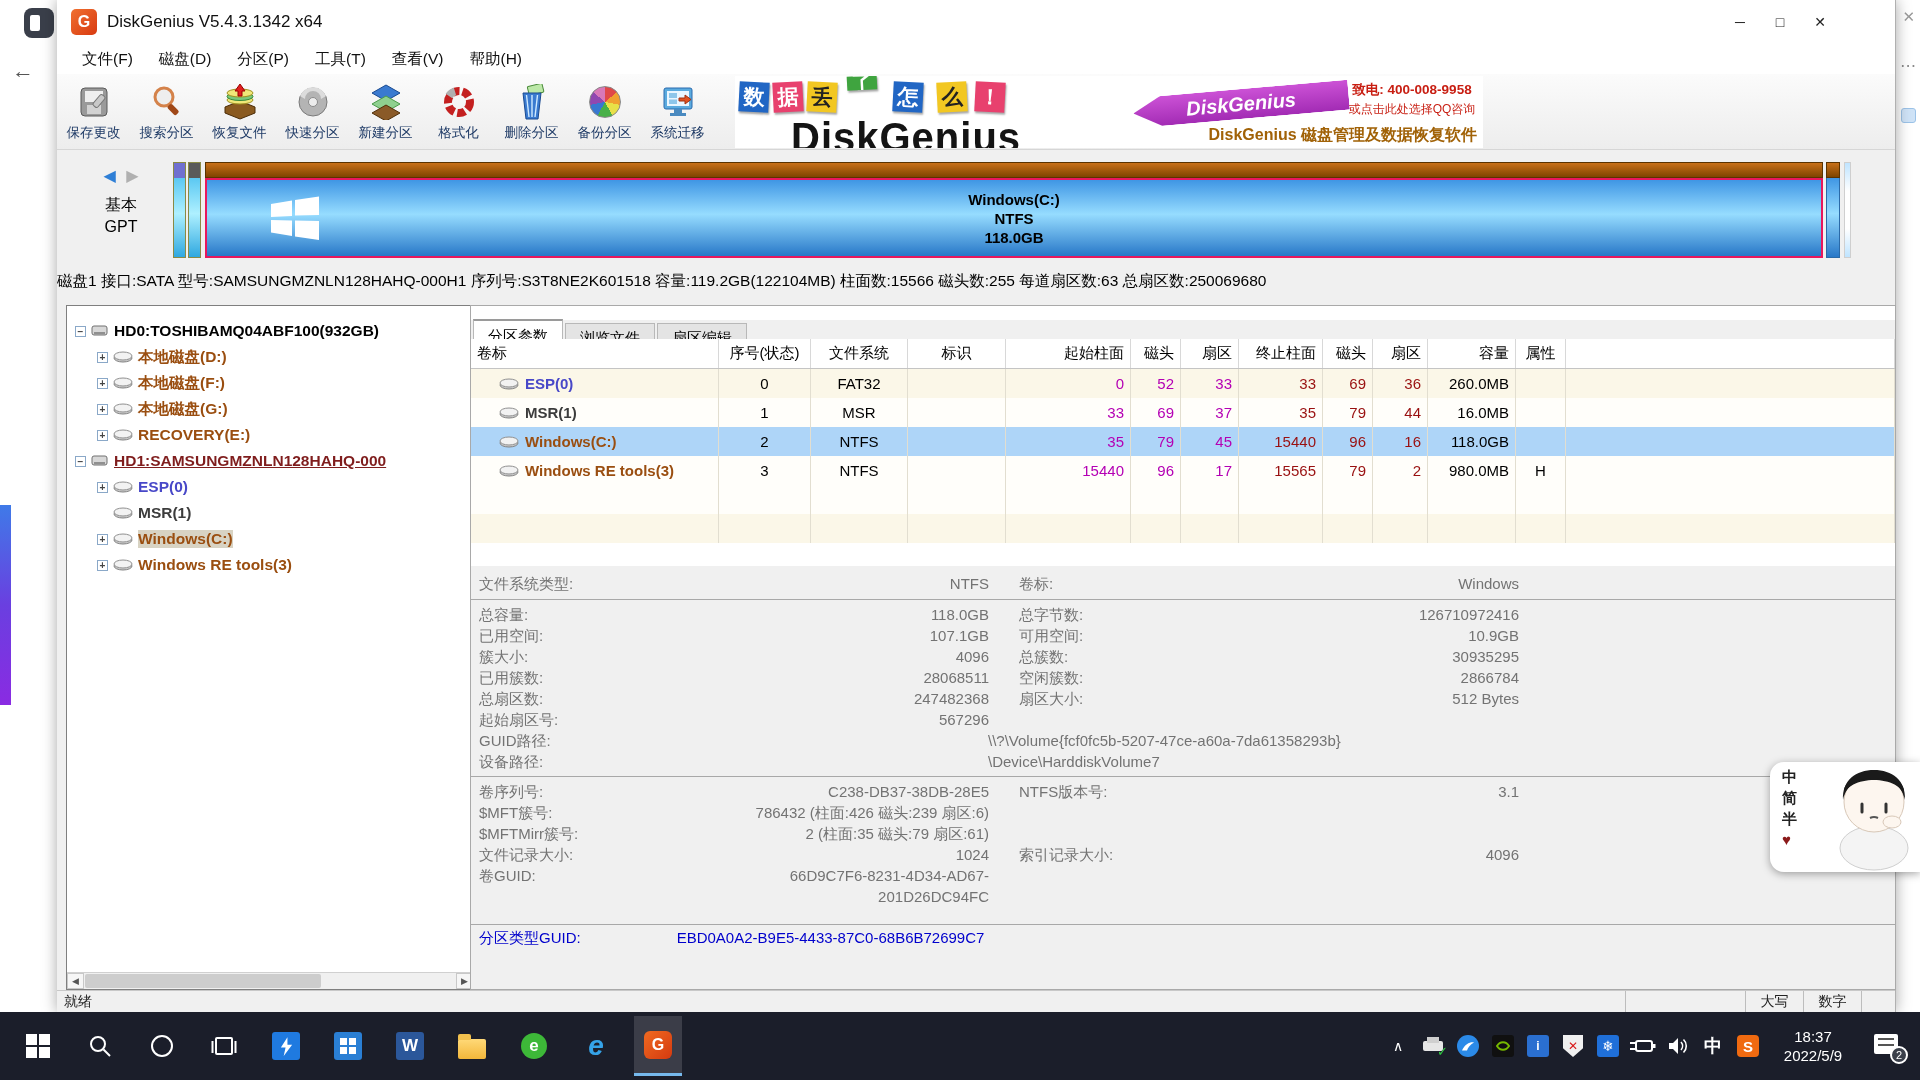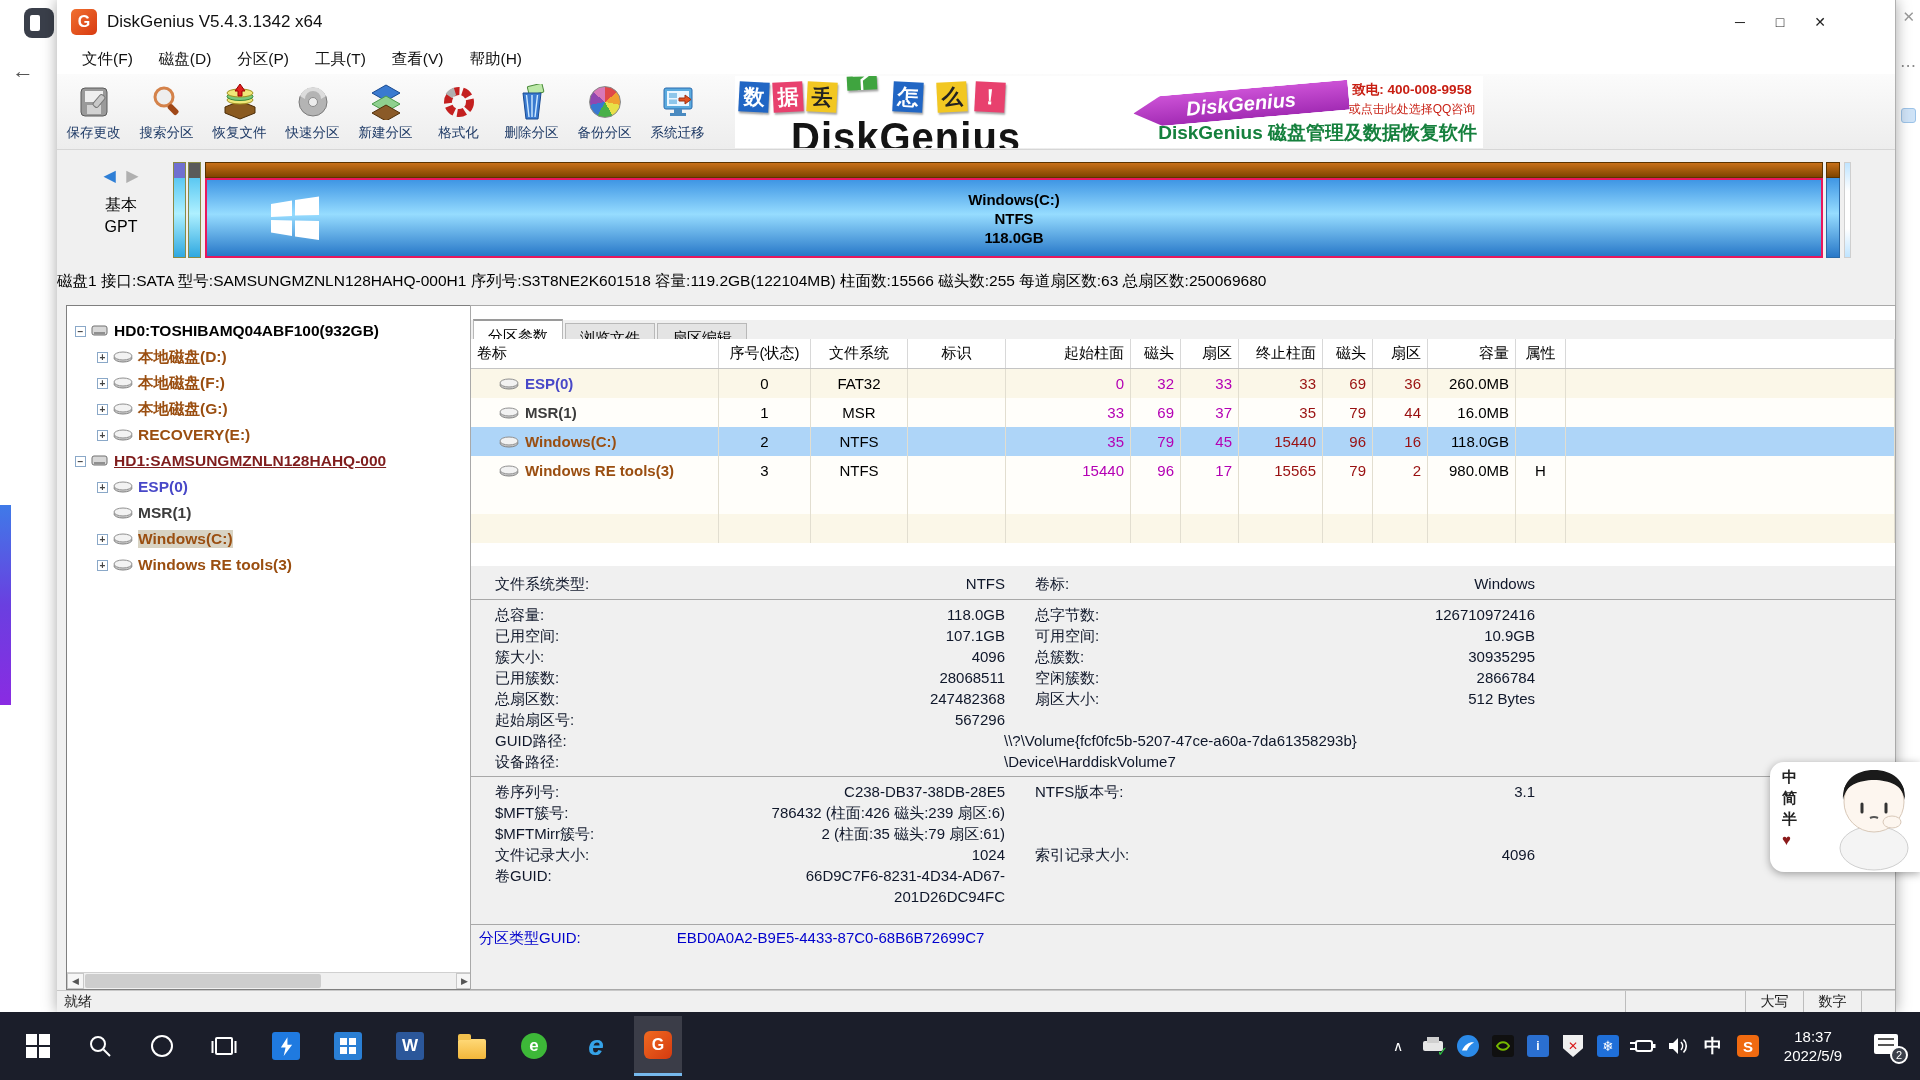--- a/index.html
+++ b/index.html
@@ -59,21 +59,21 @@
   #banner-big { position:absolute; left:56px; bottom:-12px; font-size:40px; font-weight:bold;
     color:#141414; letter-spacing:1px; transform:scaleY(1.05); }
   #banner-ribbon { position:absolute; left:398px; top:13px; width:216px; height:30px;
     background:linear-gradient(#cc52d6,#a22bb4); transform:rotate(-5deg);
     clip-path:polygon(13% 0,100% 0,100% 100%,13% 100%,0 50%);
     display:flex; align-items:center; justify-content:center;
     color:#fff; font-weight:bold; font-style:italic; font-size:20px; }
   #banner-phone { position:absolute; right:2px; top:5px; width:138px; text-align:center; }
   #banner-phone .ph1 { color:#c81e12; font-weight:bold; font-size:13.5px; }
   #banner-phone .ph2 { color:#c81e12; font-size:12px; margin-top:2px; }
-  #banner-sub { position:absolute; right:6px; bottom:2px; font-size:19px; font-weight:bold; color:#15803d; }
+  #banner-sub { position:absolute; right:6px; bottom:2px; font-size:16px; font-weight:bold; color:#a16207; }
 
   
   #part-section { position:absolute; left:0; top:150px; width:100%; height:112px; }
   #part-nav { position:absolute; left:36px; top:16px; width:56px; text-align:center; font-size:16px; }
   #part-nav .arr-l { color:#2f7fd6; } #part-nav .arr-r { color:#b0b0b0; margin-left:6px; }
   #disk-type { position:absolute; left:20px; top:44px; width:88px; text-align:center;
     font-size:16px; color:#000; line-height:22px; }
   .sliver { position:absolute; top:12px; width:13px; height:96px; border:1px solid #8a8a45; }
   .sliver .cap { height:15px; }
   .sliver .body { height:79px; background:linear-gradient(180deg,#5bc8f2,#aef0ff 45%,#2fa8e0); }
@@ -132,21 +132,21 @@
   .name-cell { font-weight:bold; padding-left:28px; }
   .name-cell .tree-ico { margin-right:6px; }
   .c-start { color:#b400b4; } .c-end { color:#991010; }
   .row-cream { background:#fbf7e8; } .row-white { background:#fffefa; }
   .row-sel { background:#aed5f8; }
 
   
   #details { position:absolute; left:0; top:260px; width:100%; height:425px; background:#f0f0f0;
     padding-top:6px; }
   .d-row { display:grid; grid-template-columns:220px 290px 30px 160px 340px 1fr;
-    height:21px; line-height:21px; font-size:15px; color:#0f172a; padding-left:24px; }
+    height:21px; line-height:21px; font-size:15px; color:#737373; padding-left:8px; }
   .d-row.first { height:23px; line-height:23px; }
   .d-l { text-align:left; } .d-v { text-align:right; }
   .d-wide { grid-column:2 / 6; text-align:left; padding-left:289px; }
   .d-sep { border-top:1px solid #a8a8a8; margin:4px 0; height:0; }
   #analyze-row { display:flex; align-items:center; margin:6px 0 0 8px; height:32px; }
   #analyze-btn { width:88px; height:28px; background:linear-gradient(#fdfdfd,#dcdcdc);
     border:1px solid #8a8a8a; font-size:15px; color:#000; border-radius:2px; }
   #analyze-caption { font-size:15px; color:#111; margin-left:14px; }
   #alloc-spacer { height:38px; }
   #guid-row { display:flex; height:22px; line-height:22px; font-size:15px; color:#0000cc;
@@ -539,21 +539,21 @@
                   <ellipse cx="10" cy="7" rx="9" ry="4" fill="#cfcfcf" stroke="#808080"></ellipse>
                   <ellipse cx="10" cy="5" rx="9" ry="4" fill="#f2f2f2" stroke="#909090"></ellipse>
                 </svg>
               </span>
               <span style="color: rgb(72, 72, 200);">ESP(0)</span>
             </div>
             <div class="tcell al-c">0</div>
             <div class="tcell al-c">FAT32</div>
             <div class="tcell al-c"></div>
             <div class="tcell al-r c-start">0</div>
-            <div class="tcell al-r c-start">32</div>
+            <div class="tcell al-r c-start">52</div>
             <div class="tcell al-r c-start">33</div>
             <div class="tcell al-r c-end">33</div>
             <div class="tcell al-r c-end">69</div>
             <div class="tcell al-r c-end">36</div>
             <div class="tcell al-r">260.0MB</div>
             <div class="tcell al-c"></div>
             <div class="tcell"></div>
           </div>
           <div class="trow row-white">
             <div class="tcell al-l name-cell">

